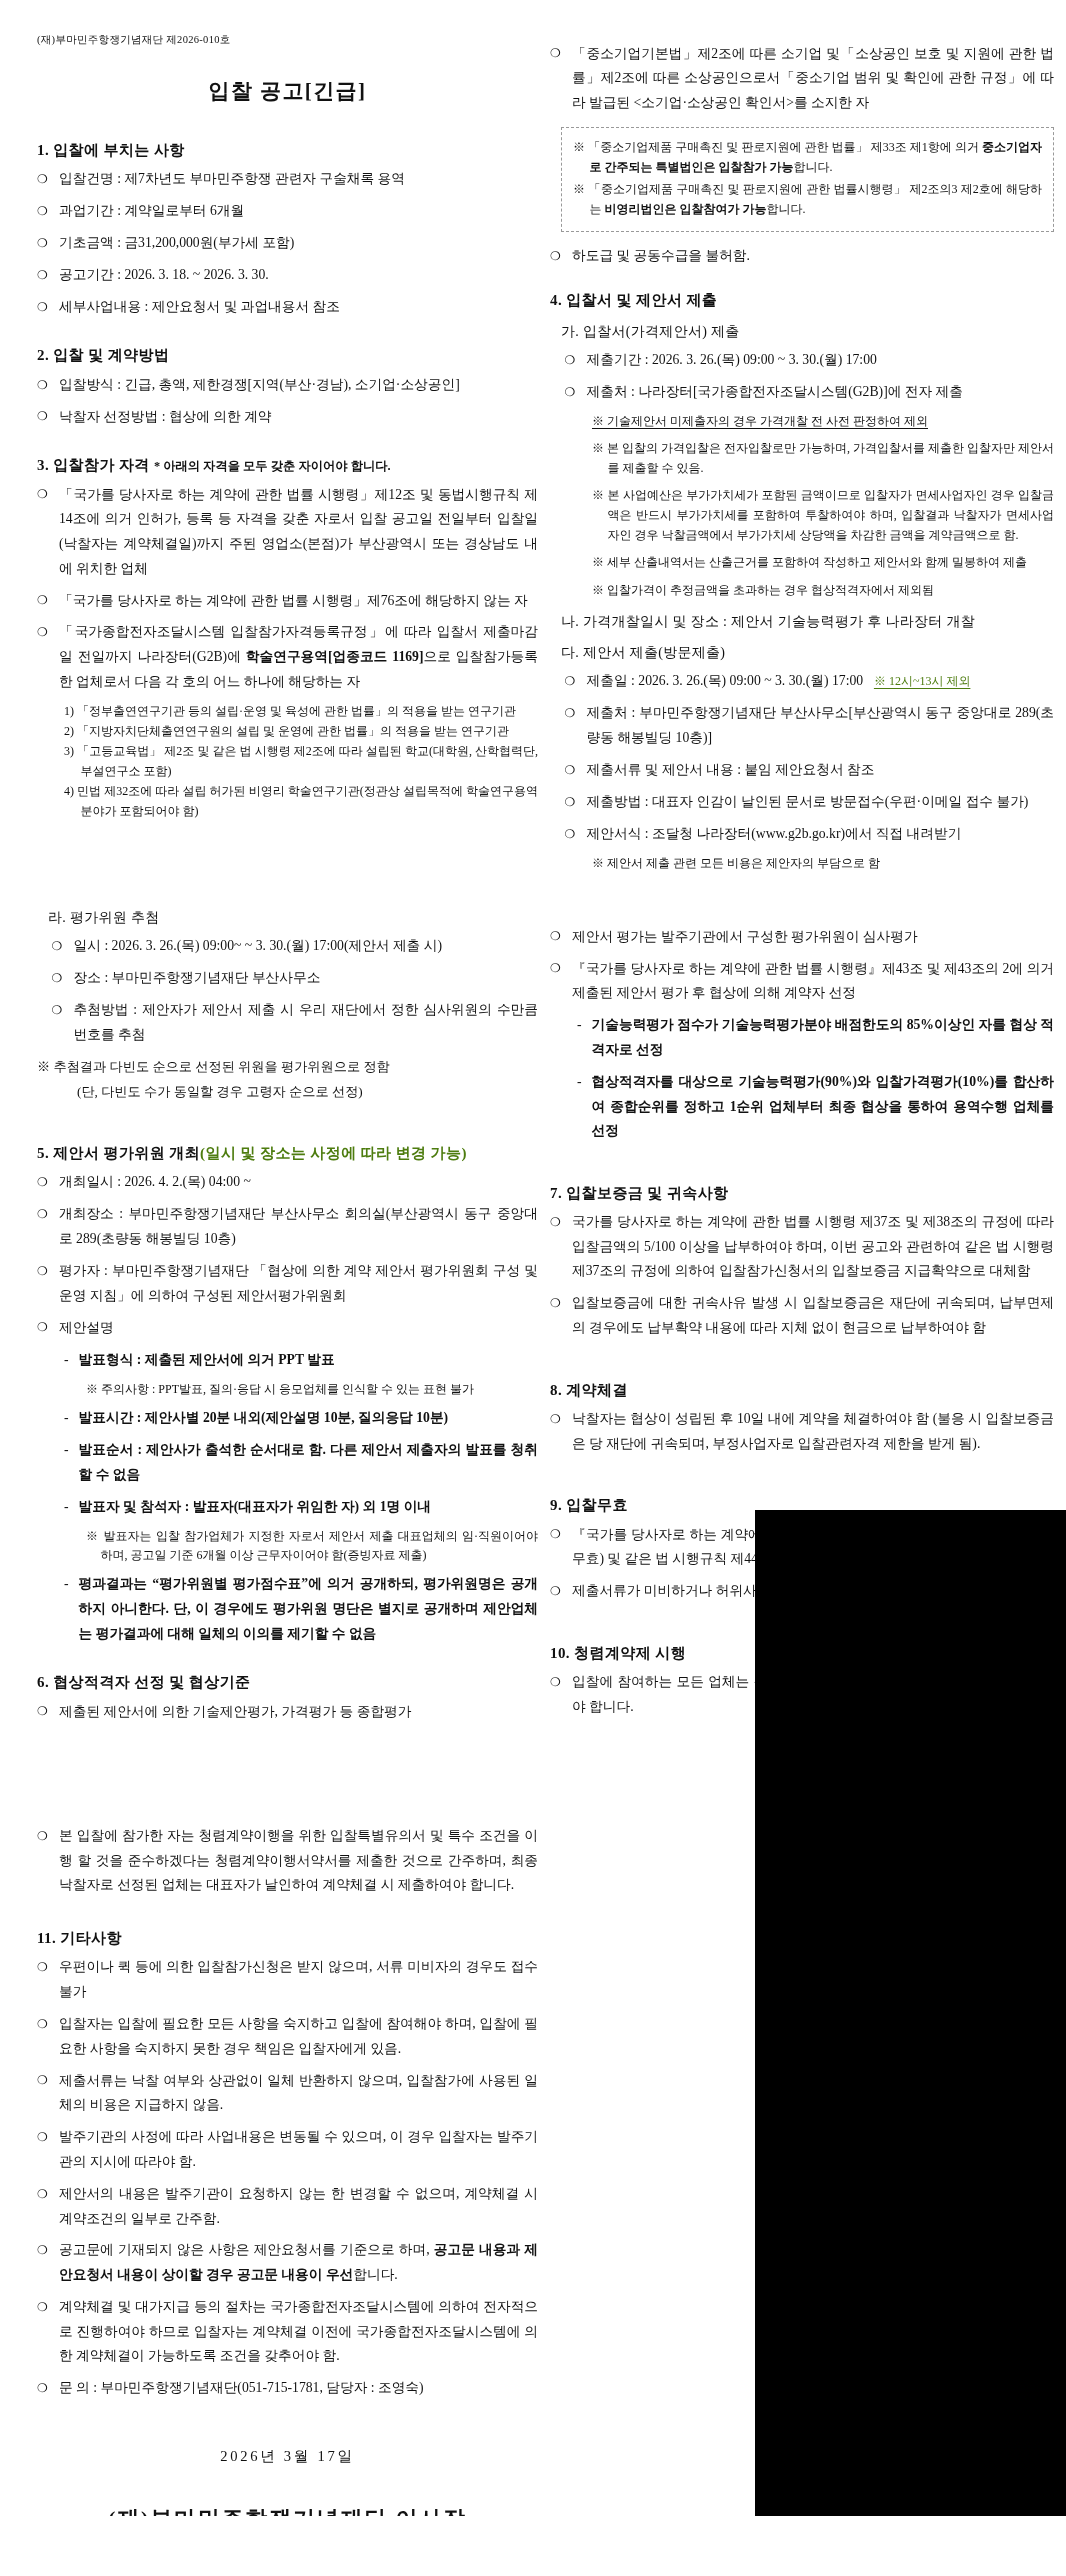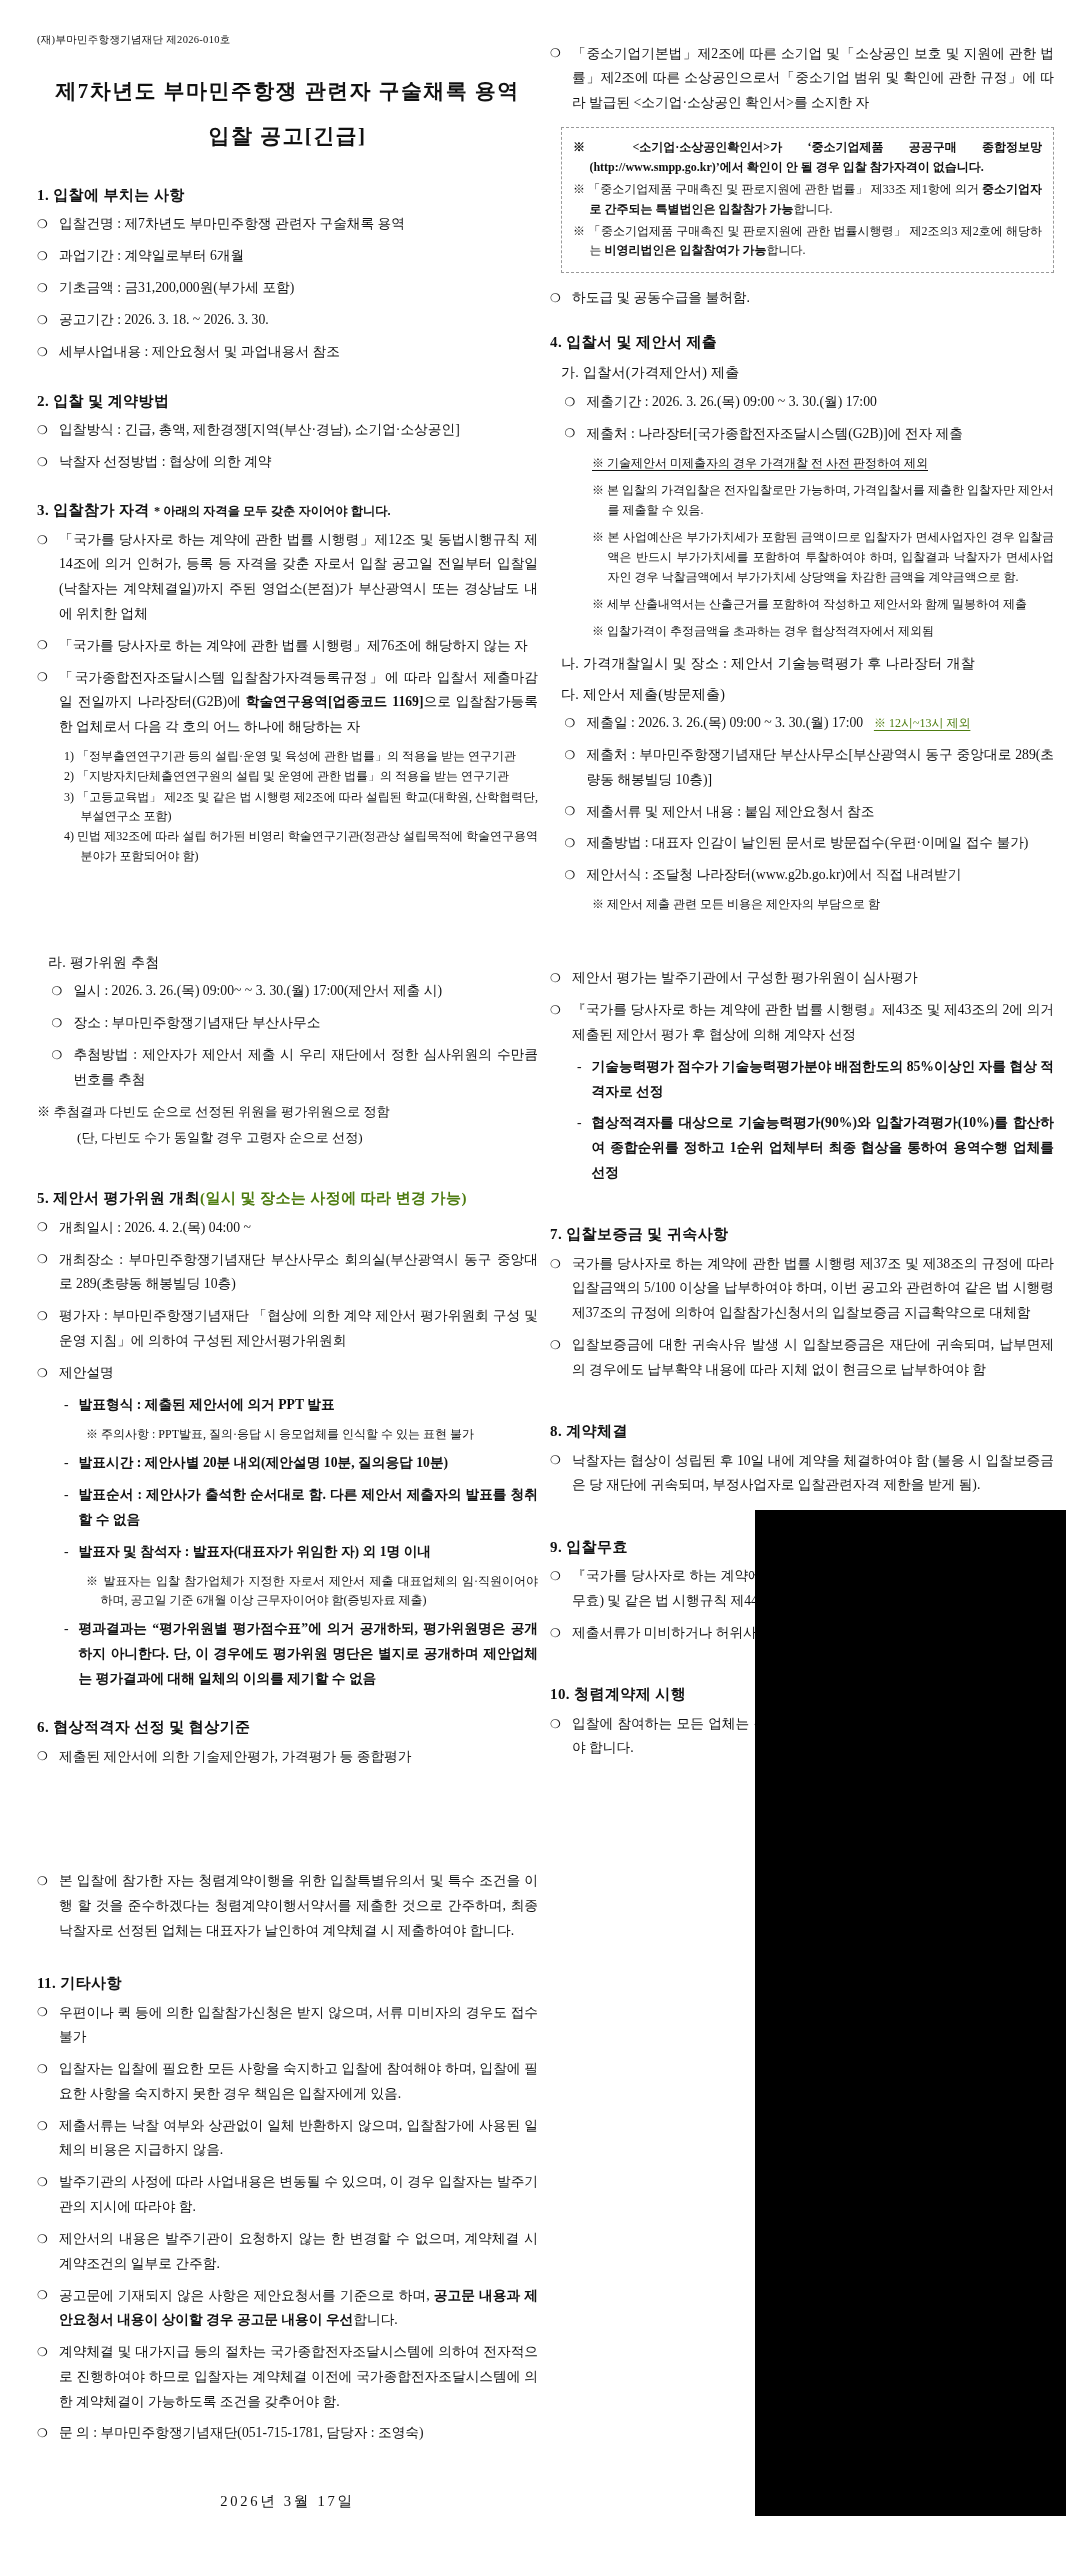--- a/index.html
+++ b/index.html
@@ -50,21 +50,20 @@
 </head>
 <body>
 
 <div class="page">
 
   <div class="col col-left">
 
     <div class="ref">(재)부마민주항쟁기념재단 제2026-010호</div>
 
     <div class="title">
-      <div>제7차년도 부마민주항쟁 관련자 구술채록 용역</div>
       <div>입찰 공고[긴급]</div>
     </div>
 
     <div class="sec-h">1. 입찰에 부치는 사항</div>
     <div class="row">
         <span class="dot">❍</span>
         <span class="txt">입찰건명 : 제7차년도 부마민주항쟁 관련자 구술채록 용역</span>
       </div>
     <div class="row">
         <span class="dot">❍</span>
@@ -233,21 +232,20 @@
   </div>
 
   <div class="col col-right">
 
     <div class="row" style="margin-top:14.6px;">
         <span class="dot">❍</span>
         <span class="txt">「중소기업기본법」제2조에 따른 소기업 및「소상공인 보호 및 지원에 관한 법률」제2조에 따른 소상공인으로서「중소기업 범위 및 확인에 관한 규정」에 따라 발급된 &lt;소기업·소상공인 확인서&gt;를 소지한 자</span>
       </div>
 
     <div class="box">
-      <div class="b">※ &lt;소기업·소상공인확인서&gt;가 ‘중소기업제품 공공구매 종합정보망(http://www.smpp.go.kr)’에서 확인이 안 될 경우 입찰 참가자격이 없습니다.</div>
       <div>
         <span>※ 「중소기업제품 구매촉진 및 판로지원에 관한 법률」 제33조 제1항에 의거 </span><span class="b">중소기업자로 간주되는 특별법인은 입찰참가 가능</span><span>합니다.</span>
       </div>
       <div>
         <span>※ 「중소기업제품 구매촉진 및 판로지원에 관한 법률시행령」 제2조의3 제2호에 해당하는 </span><span class="b">비영리법인은 입찰참여가 가능</span><span>합니다.</span>
       </div>
     </div>
 
     <div class="row">
         <span class="dot">❍</span>

